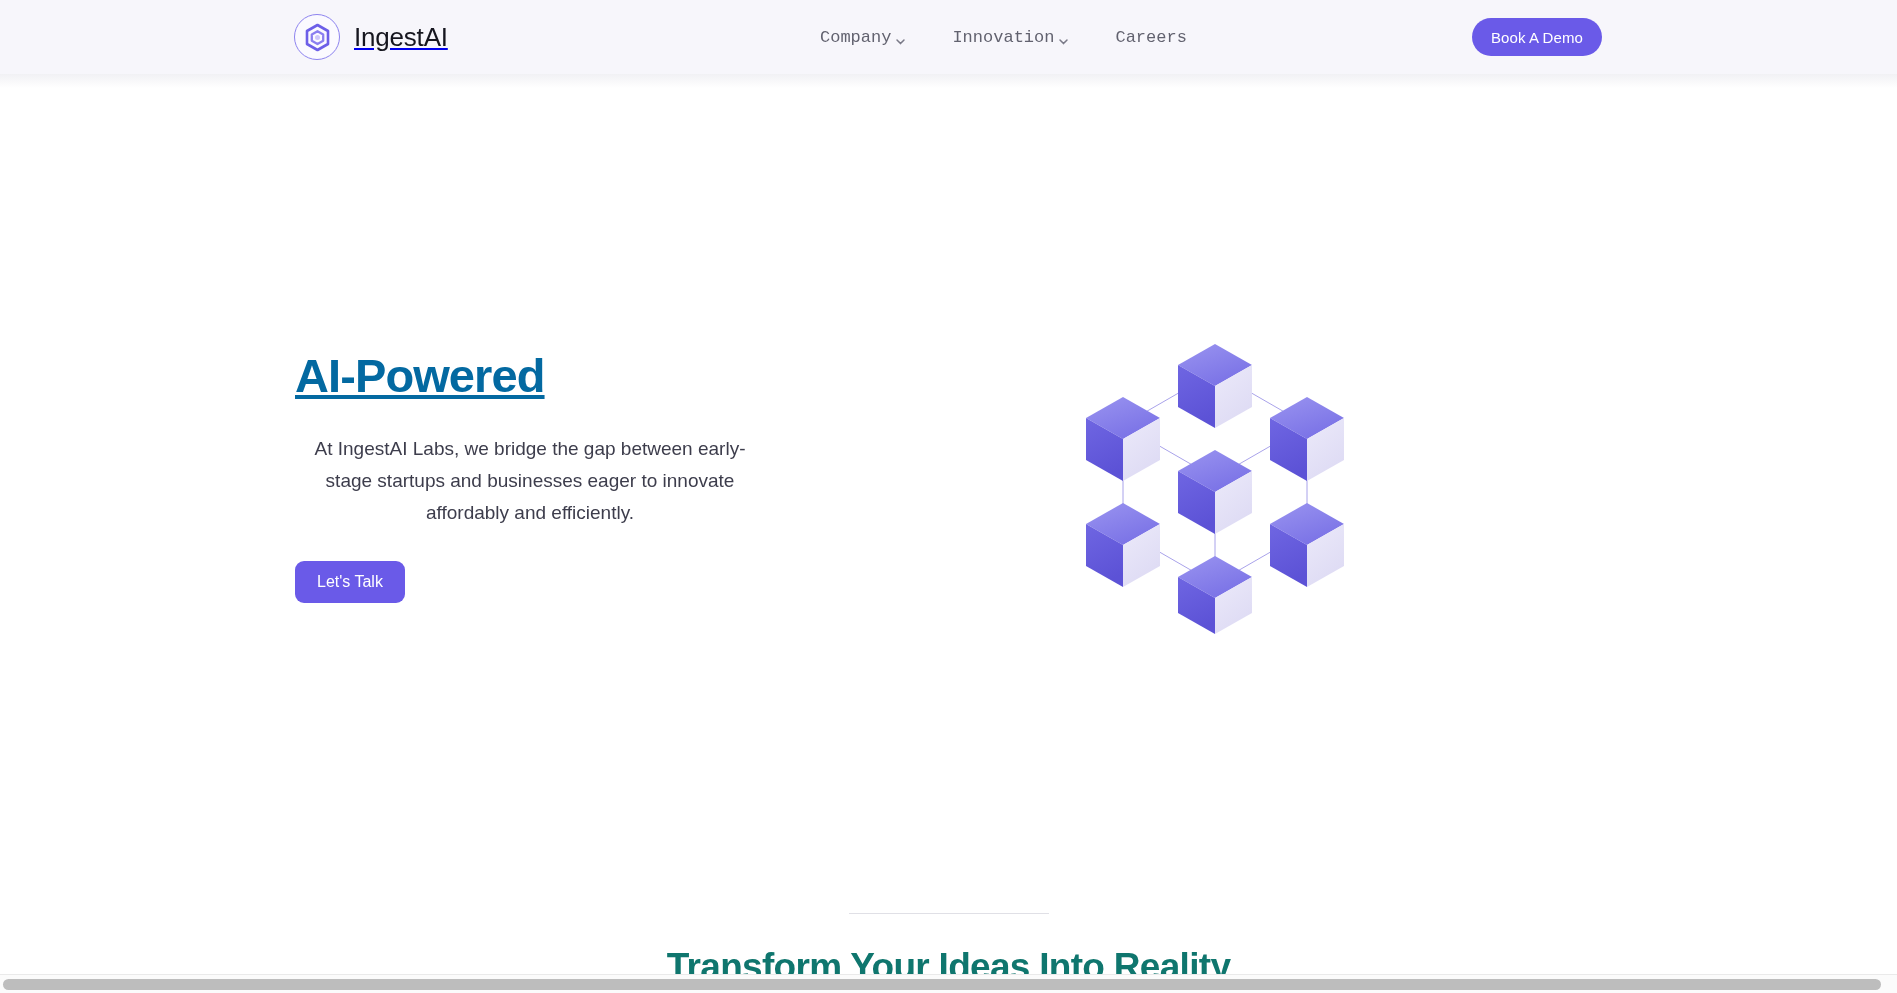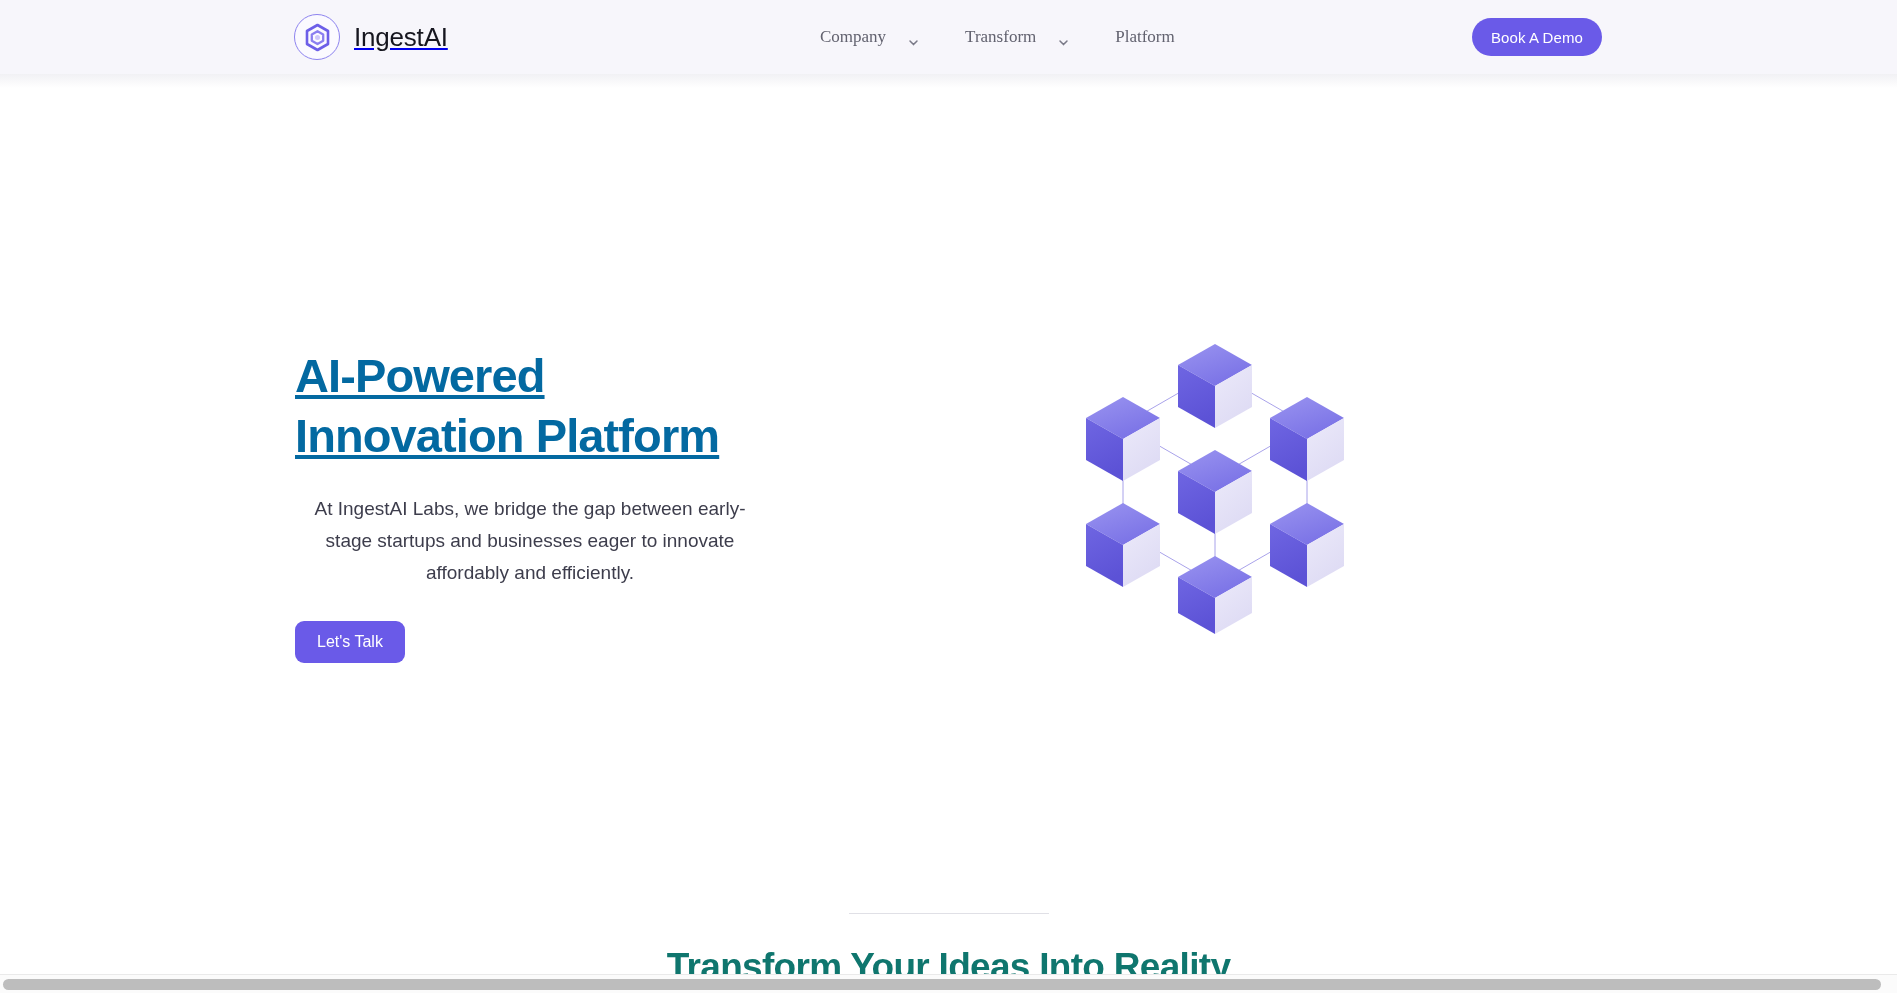--- a/index.html
+++ b/index.html
@@ -72,28 +72,28 @@
     left: 820px;
     top: 0;
     height: 74px;
     display: flex;
     align-items: center;
     gap: 46px;
   }
   .nav-item {
     display: flex;
     align-items: center;
-    gap: 22px;
+    gap: 4px;
     font-size: 17px;
     color: #62626f;
     cursor: pointer;
     white-space: nowrap;
     background: none;
     border: none;
-    font-family: Liberation Serif, serif;
+    font-family: Liberation Mono, monospace;
   }
   .chev {
     width: 11px; height: 11px;
     display: inline-block;
     position: relative;
     top: 1px;
     flex: none;
   }
 
   .demo-btn {
@@ -232,44 +232,43 @@
     <button class="nav-item">
       <span>Company</span>
       <span class="chev">
         <svg width="11" height="11" viewBox="0 0 11 11" aria-hidden="true">
           <path d="M2 4 L5.5 7.6 L9 4" fill="none" stroke="#7a7a88" stroke-width="1.5" stroke-linecap="round" stroke-linejoin="round"></path>
         </svg>
       </span>
     </button>
 
     <button class="nav-item">
-      <span>Transform</span>
+      <span>Innovation</span>
       <span class="chev">
         <svg width="11" height="11" viewBox="0 0 11 11" aria-hidden="true">
           <path d="M2 4 L5.5 7.6 L9 4" fill="none" stroke="#7a7a88" stroke-width="1.5" stroke-linecap="round" stroke-linejoin="round"></path>
         </svg>
       </span>
     </button>
 
     <button class="nav-item">
-      <span>Platform</span>
+      <span>Careers</span>
     </button>
 
   </nav>
 
   <button class="demo-btn">Book A Demo</button>
 </header>
 <div class="header-shadow"></div>
 
 <section class="hero">
 
   <div class="hero-copy">
     <h1 class="hero-title">
       <span>AI-Powered</span><br>
-      <span>Innovation Platform</span>
     </h1>
     <p class="hero-sub">At IngestAI Labs, we bridge the gap between early-stage startups and businesses eager to innovate affordably and efficiently.</p>
     <button class="talk-btn">Let's Talk</button>
   </div>
 
   <div class="hero-art">
     <svg width="300" height="300" viewBox="0 0 300 300" aria-hidden="true">
       <defs>
         <linearGradient id="topF" x1="0" y1="0" x2="0.6" y2="1">
           <stop offset="0%" stop-color="#9a94f0"></stop>

